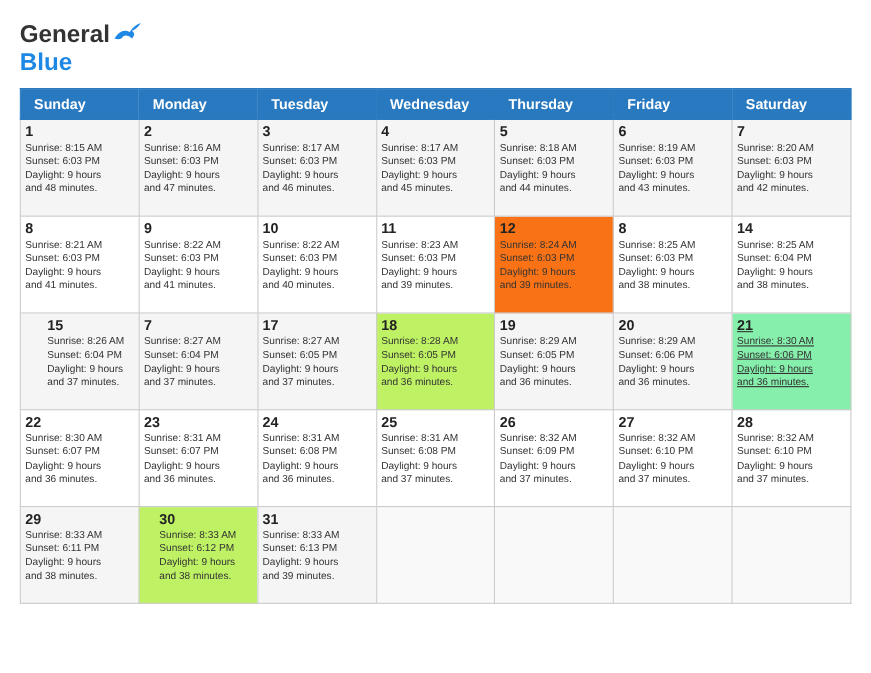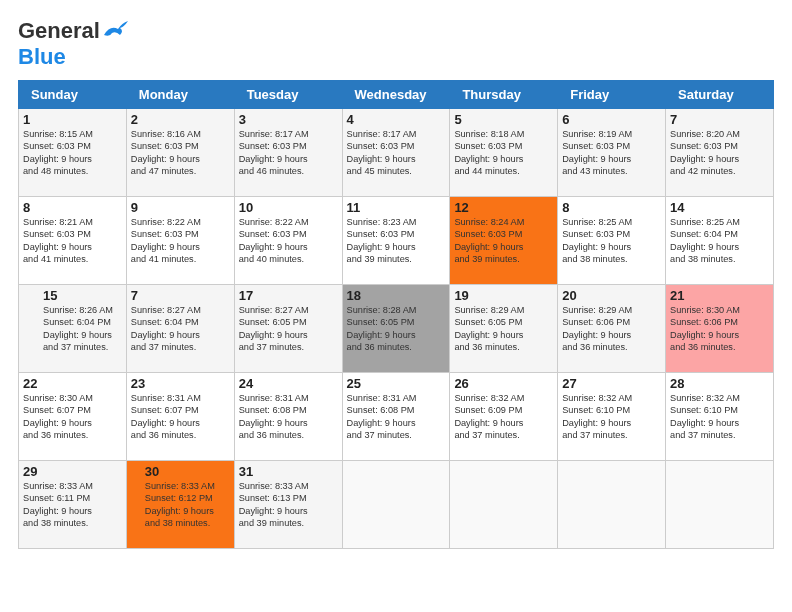--- a/index.html
+++ b/index.html
@@ -196,33 +196,33 @@
             <div class="cell-text">Sunrise: 8:26 AM<br>Sunset: 6:04 PM<br>Daylight: 9 hours<br>and 37 minutes.</div>
           </td>
           <td style="background: rgb(245, 245, 245);">
             <span class="day-num">7</span>
             <div class="cell-text">Sunrise: 8:27 AM<br>Sunset: 6:04 PM<br>Daylight: 9 hours<br>and 37 minutes.</div>
           </td>
           <td style="background: rgb(245, 245, 245);">
             <span class="day-num">17</span>
             <div class="cell-text">Sunrise: 8:27 AM<br>Sunset: 6:05 PM<br>Daylight: 9 hours<br>and 37 minutes.</div>
           </td>
-          <td style="background: #a3a3a3;">
+          <td style="background: #bef264;">
             <span class="day-num">18</span>
             <div class="cell-text">Sunrise: 8:28 AM<br>Sunset: 6:05 PM<br>Daylight: 9 hours<br>and 36 minutes.</div>
           </td>
           <td style="background: rgb(245, 245, 245);">
             <span class="day-num">19</span>
             <div class="cell-text">Sunrise: 8:29 AM<br>Sunset: 6:05 PM<br>Daylight: 9 hours<br>and 36 minutes.</div>
           </td>
           <td style="background: rgb(245, 245, 245);">
             <span class="day-num">20</span>
             <div class="cell-text">Sunrise: 8:29 AM<br>Sunset: 6:06 PM<br>Daylight: 9 hours<br>and 36 minutes.</div>
           </td>
-          <td style="background: #fca5a5;">
+          <td style="background: #86efac; text-decoration: underline;">
             <span class="day-num">21</span>
             <div class="cell-text">Sunrise: 8:30 AM<br>Sunset: 6:06 PM<br>Daylight: 9 hours<br>and 36 minutes.</div>
           </td>
         </tr>
         <tr>
           <td style="background: rgb(255, 255, 255);">
             <span class="day-num">22</span>
             <div class="cell-text">Sunrise: 8:30 AM<br>Sunset: 6:07 PM<br>Daylight: 9 hours<br>and 36 minutes.</div>
           </td>
           <td style="background: rgb(255, 255, 255);">
@@ -248,21 +248,21 @@
           <td style="background: rgb(255, 255, 255);">
             <span class="day-num">28</span>
             <div class="cell-text">Sunrise: 8:32 AM<br>Sunset: 6:10 PM<br>Daylight: 9 hours<br>and 37 minutes.</div>
           </td>
         </tr>
         <tr>
           <td style="background: rgb(245, 245, 245);">
             <span class="day-num">29</span>
             <div class="cell-text">Sunrise: 8:33 AM<br>Sunset: 6:11 PM<br>Daylight: 9 hours<br>and 38 minutes.</div>
           </td>
-          <td style="background: #f97316; padding-left: 18px;">
+          <td style="background: #bef264; padding-left: 18px;">
             <span class="day-num">30</span>
             <div class="cell-text">Sunrise: 8:33 AM<br>Sunset: 6:12 PM<br>Daylight: 9 hours<br>and 38 minutes.</div>
           </td>
           <td style="background: rgb(245, 245, 245);">
             <span class="day-num">31</span>
             <div class="cell-text">Sunrise: 8:33 AM<br>Sunset: 6:13 PM<br>Daylight: 9 hours<br>and 39 minutes.</div>
           </td>
           <td class="empty-cell"></td>
           <td class="empty-cell"></td>
           <td class="empty-cell"></td>

